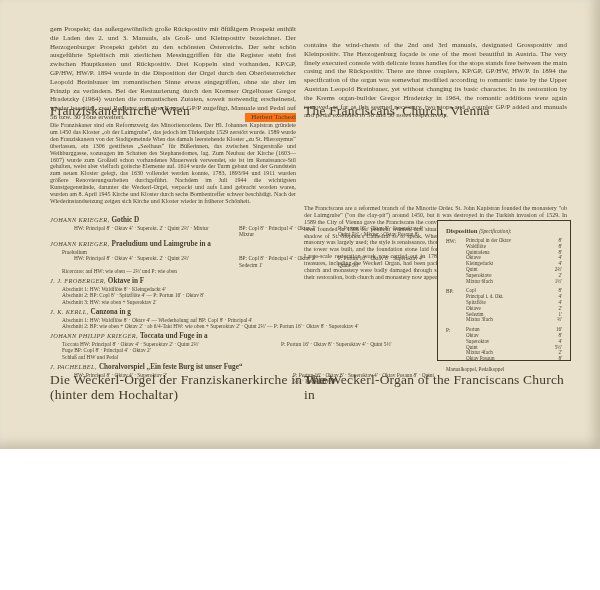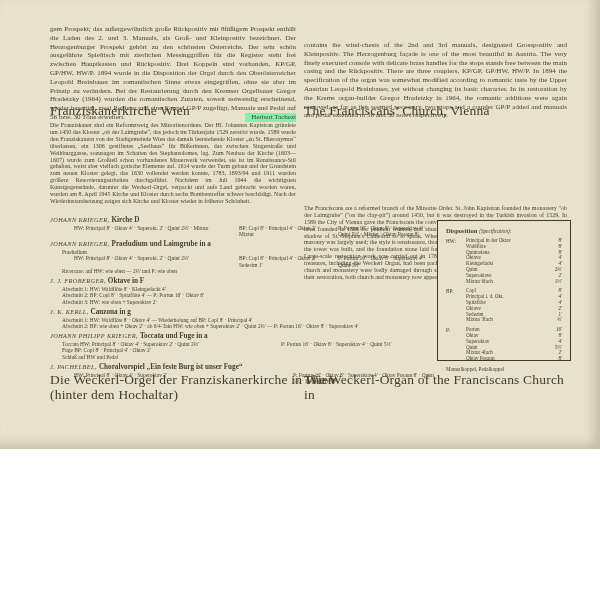--- a/index.html
+++ b/index.html
@@ -3,21 +3,21 @@
 <meta charset="utf-8">
 <style>
   html,body{margin:0;padding:0;}
   .page{position:relative;width:600px;height:449px;background:#e9e1cb;
         font-family:"Liberation Serif",serif;color:#4a4033;overflow:hidden;}
   .page::after{content:"";position:absolute;inset:0;pointer-events:none;
         box-shadow:inset -5px -4px 12px rgba(90,78,55,.28), inset 2px 2px 8px rgba(255,255,244,.35);}
   .abs{position:absolute;}
   .intro{font-size:7px;line-height:8.8px;text-align:justify;}
   .bodytext{font-size:6px;line-height:6.9px;text-align:justify;position:relative;}
-  .sig{position:absolute;right:0;bottom:0;background:#86efac;padding-left:6px;font-size:6px;}
+  .sig{position:absolute;right:0;bottom:0;background:#f97316;padding-left:6px;font-size:6px;}
   .intro .sig{font-size:7px;}
   h2.sect{margin:0;font-size:13.5px;line-height:14.5px;font-weight:400;color:#443a2d;letter-spacing:.2px;}
   
   .track{margin-bottom:3px;}
   .track-head{font-size:7.2px;line-height:8.5px;}
   .composer{font-style:italic;font-size:6.3px;letter-spacing:.4px;}
   .track-title{font-weight:bold;}
   .row-text{font-size:5.4px;line-height:6.4px;padding-left:12px;}
   .row-cols{display:flex;gap:7px;font-size:5.4px;line-height:6.4px;}
   .row-cols .cell{flex:0 0 auto;}
@@ -63,21 +63,21 @@
   </div>
 
   <h2 class="sect abs" style="left:50px;top:104px;">Franziskanerkirche Wien</h2>
   <h2 class="sect abs" style="left:304px;top:104px;text-align:center;">The Franciscans’ Church, Vienna</h2>
 
   <div class="abs bodytext" style="left:50px;top:122px;width:246px;">Die Franziskaner sind ein Reformzweig des Minoritenordens. Der Hl. Johannes Kapistran gründete um 1450 das Kloster „ob der Laimgrube“, das jedoch im Türkenjahr 1529 zerstört wurde. 1589 wurde den Franziskanern von der Stadtgemeinde Wien das damals leerstehende Kloster „zu St. Hieronymus“ überlassen, ein 1306 gestiftetes „Seelhaus“ für Büßerinnen, das zwischen Singerstraße und Weihburggasse, sozusagen im Schatten des Stephansdomes, lag. Zum Neubau der Kirche (1603—1607) wurde zum Großteil schon vorhandenes Mauerwerk verwendet, sie ist im Renaissance-Stil gehalten, weist aber vielfach gotische Elemente auf. 1614 wurde der Turm gebaut und der Grundstein zum neuen Kloster gelegt, das 1630 vollendet werden konnte, 1783, 1893/94 und 1911 wurden größere Renovierungsarbeiten durchgeführt. Nachdem im Juli 1944 die wichtigsten Kunstgegenstände, darunter die Weckerl-Orgel, verpackt und aufs Land gebracht worden waren, wurden am 8. April 1945 Kirche und Kloster durch sechs Bombentreffer schwer beschädigt. Nach der Wiederinstandsetzung zeigen sich Kirche und Kloster wieder in früherer Schönheit.</div>
   <div class="abs bodytext" style="left:304px;top:122px;width:263px;">The Franciscans are a reformed branch of the Minorite Order. St. John Kapistran founded the monastery "ob der Laimgrube" ("on the clay-pit") around 1450, but it was destroyed in the Turkish invasion of 1529. In 1589 the City of Vienna gave the Franciscans the convent of St. Hieronymus, which was then empty, having been founded in 1306 for penitent women, and situated between Singerstrasse and Weihburggasse in the shadow of St. Stephen's Cathedral so to speak. When the church was rebuilt (1603—1607), the existing masonry was largely used; the style is renaissance, though displaying a great many Gothic elements. In 1614 the tower was built, and the foundation stone laid for the new monastery, which was completed in 1630. Large-scale restoration work was carried out in 1783, 1893/94 and 1911. After the most important art treasures, including the Weckerl Organ, had been packed away and moved to the country in Juli 1944, the church and monastery were badly damaged through six direct hits by bombs on the 8th April 1945. Since their restoration, both church and monastery now appear again in all their former beauty.</div>
 
   <div class="abs" style="left:50px;top:216px;width:390px;">
       <div class="track">
-        <div class="track-head"><span class="composer">JOHANN KRIEGER, </span><span class="track-title">Kirche D</span></div>
+        <div class="track-head"><span class="composer">JOHANN KRIEGER, </span><span class="track-title">Gothic D</span></div>
         <div class="row-cols cols3">
           <div class="cell">HW: Principal 8' · Oktav 4' · Superokt. 2' · Quint 2⅔' · Mixtur</div>
           <div class="cell">BP: Copl 8' · Principal 4' · Oktav 2' · Mixtur</div>
           <div class="cell">P: Portun 16' · Oktav 8' · Superoktav 4' · Quint 5⅓' · Mixtur · Oktav Posaun 8'</div>
         </div>
       </div>
       <div class="track">
         <div class="track-head"><span class="composer">JOHANN KRIEGER, </span><span class="track-title">Praeludium und Laimgrube in a</span></div>
         <div class="row-text" style="padding-left: 12px;">Praeludium</div>
         <div class="row-cols cols3">

